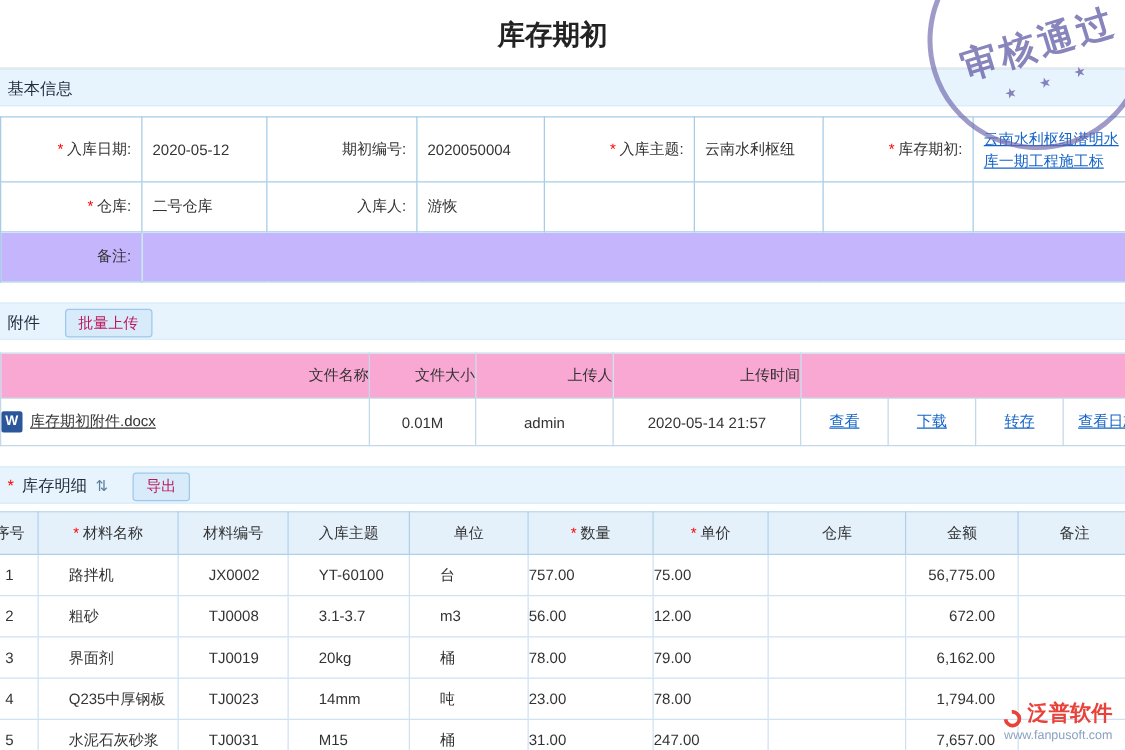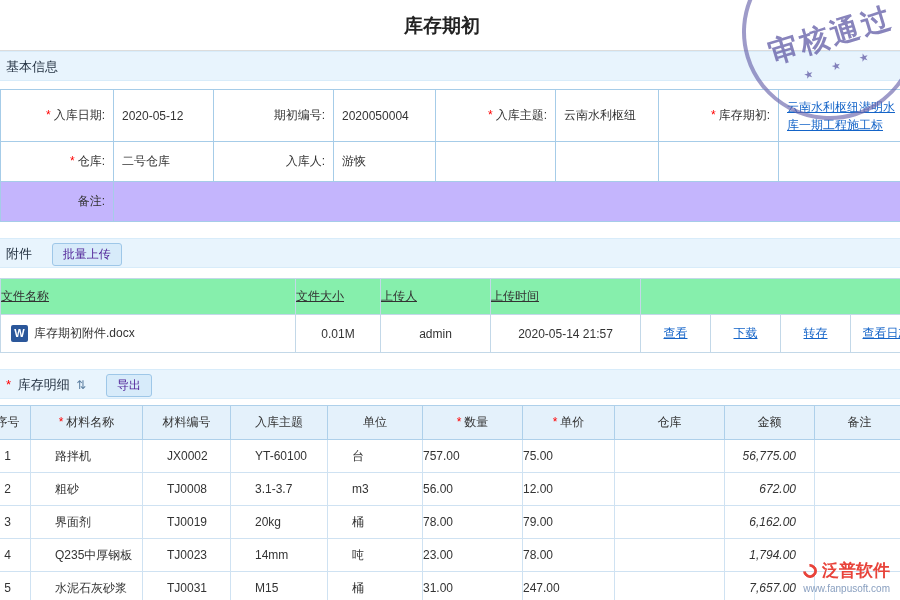--- a/index.html
+++ b/index.html
@@ -6,21 +6,21 @@
   html, body { width: 900px; height: 600px; overflow: hidden; }
   body {
     font-family: "Liberation Sans", "DejaVu Sans", sans-serif;
     font-size: 12px;
     color: #333;
     background: #fff;
     position: relative;
   }
   .page-title {
     text-align: center;
-    font-size: 19px;
+    font-size: 22px;
     font-weight: bold;
     color: #222;
     padding: 13px 16px 11px 0;
   }
   .divider { border-top: 1px solid #dcdcdc; }
 
   
   .bar {
     background: #e8f4fd;
     height: 30px;
@@ -51,37 +51,37 @@
   .project-link { display: inline-block; line-height: 1.5; }
 
   
   .btn {
     display: inline-block;
     margin-left: 16px;
     padding: 3px 10px;
     background: #d7ebfa;
     border: 1px solid #9ec7e8;
     border-radius: 3px;
-    color: #4c1d95;
+    color: #be185d;
     font-size: 12px;
     line-height: 15px;
     cursor: pointer;
     vertical-align: middle;
   }
 
   
   .attach-table { width: 922px; margin-top: 10px; }
   .attach-table th, .attach-table td {
     border: 1px solid #c3d8e8;
     overflow: hidden;
     white-space: nowrap;
   }
-  .attach-table th { height: 36px; font-weight: normal; text-align: left; background: #86efac; text-decoration: underline; }
+  .attach-table th { height: 36px; font-weight: normal; text-align: right; background: #f9a8d4; }
   .attach-table td { height: 38px; text-align: center; }
-  .attach-table td.fname { text-align: left; padding-left: 10px; }
+  .attach-table td.fname { text-align: left; padding-left: 0; text-decoration: underline; }
   .word-icon {
     display: inline-block; width: 17px; height: 17px;
     background: #2b579a; color: #fff; font-weight: bold; font-size: 11px;
     text-align: center; line-height: 17px; border-radius: 2px;
     margin-right: 6px; vertical-align: middle;
   }
 
   
   .detail-wrap { margin-left: -16px; margin-top: 6px; }
   .detail-table { width: 920px; }
@@ -98,21 +98,21 @@
   .detail-table td {
     border: 1px solid #cfe2f2;
     height: 33px;
     background: #fff;
     overflow: hidden;
     white-space: nowrap;
   }
   .c-seq { text-align: center; }
   .c-left { text-align: left; padding-left: 24px; }
   .c-qty { text-align: left; padding-right: 28px; }
-  .c-amt { text-align: right; padding-right: 18px; font-style: italic; }
+  .c-amt { text-align: right; padding-right: 18px; }
 
   .sort-icon { color: #5b7ea0; font-size: 12px; margin-left: 3px; cursor: pointer; }
 
   
   .stamp {
     position: absolute; top: -56px; right: -18px;
     width: 176px; height: 176px;
     transform: rotate(-17deg);
     z-index: 9; pointer-events: none; opacity: 0.88;
   }
@@ -129,21 +129,21 @@
     color: rgba(104,99,170,0.9);
   }
   .stamp-stars {
     position: absolute; top: 116px; left: 0; width: 100%;
     text-align: center; font-size: 11px; letter-spacing: 8px;
     color: rgba(104,99,170,0.9);
   }
 
   
   .footer-brand { position: absolute; right: 10px; bottom: 6px; text-align: right; }
-  .brand-line { display: flex; align-items: center; justify-content: flex-end; }
+  .brand-line { display: flex; align-items: flex-end; justify-content: flex-end; }
   .brand-logo {
     width: 14px; height: 14px; border: 3px solid #e8433a; border-radius: 50%;
     border-left-color: transparent; transform: rotate(40deg);
     margin-right: 5px;
   }
   .brand-name { color: #e8433a; font-size: 17px; font-weight: bold; }
   .brand-site { color: #8aa0c0; font-size: 10px; margin-top: 1px; }
 </style>
 </head>
 <body>

